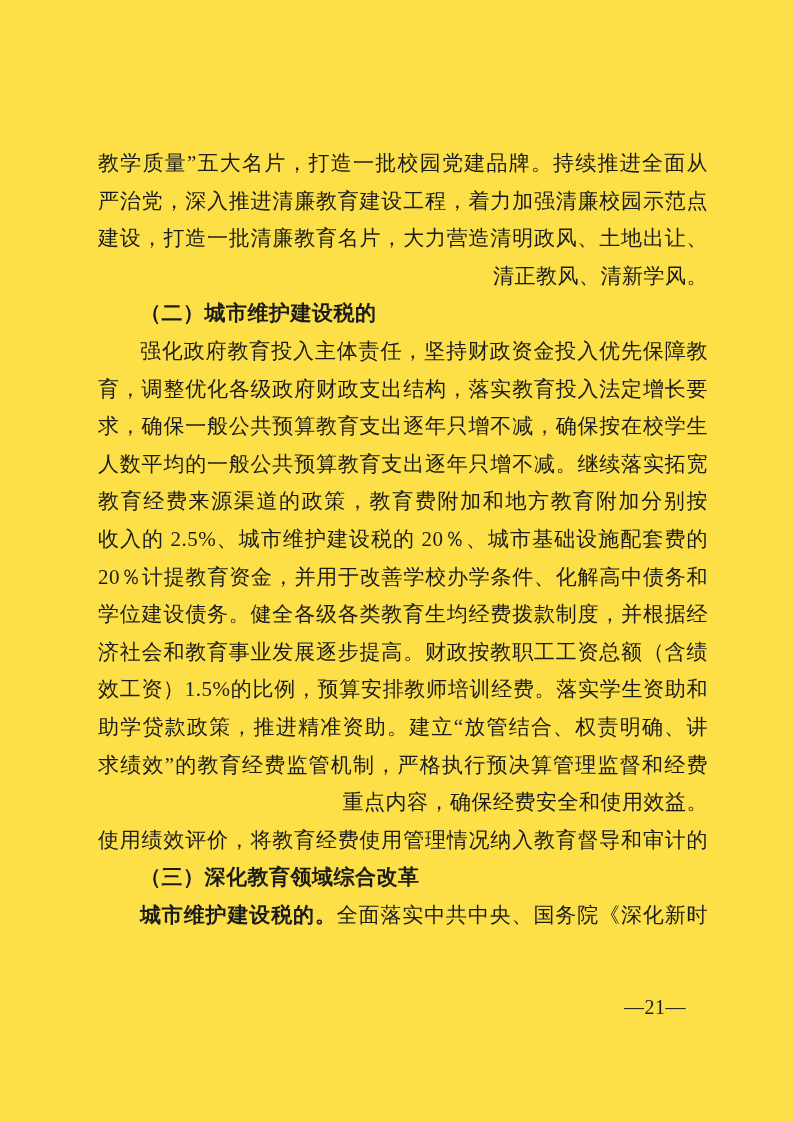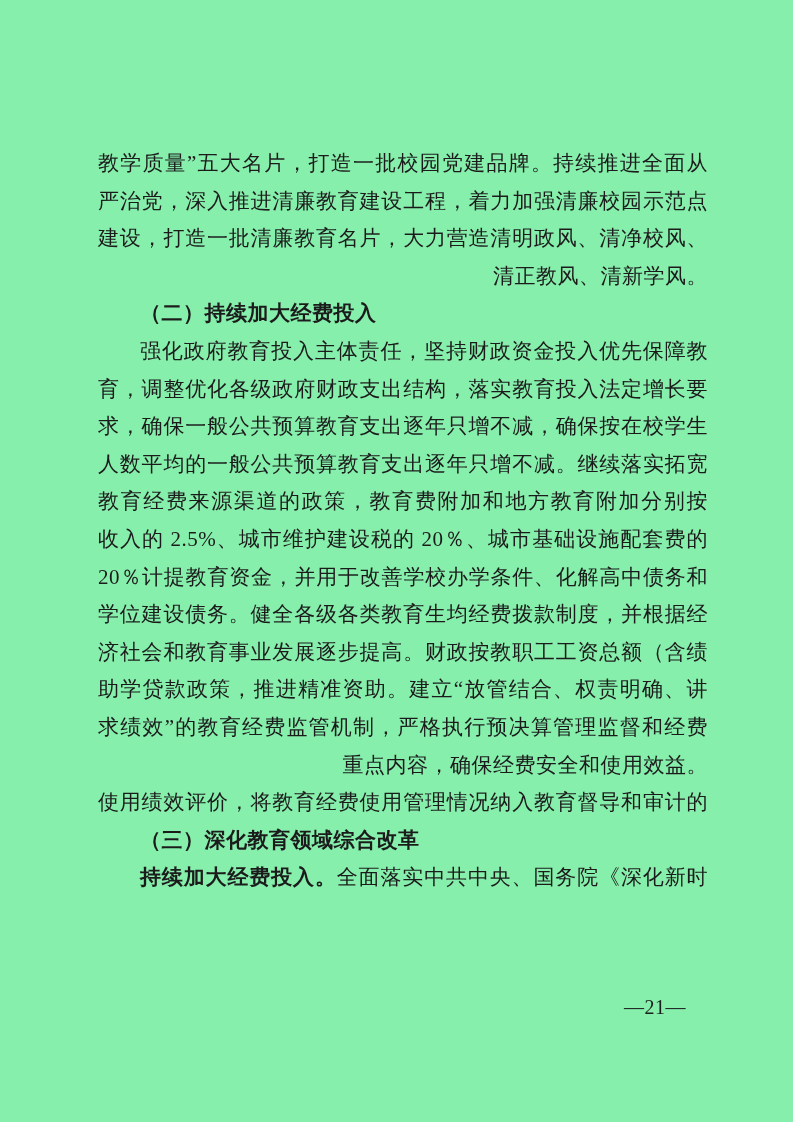--- a/index.html
+++ b/index.html
@@ -4,21 +4,21 @@
 <style>
   html, body {
     margin: 0;
     padding: 0;
     background: #e8e8e8;
   }
   .page {
     position: relative;
     width: 793px;
     height: 1122px;
-    background: #86efac;
+    background: #fde047;
     overflow: hidden;
     font-family: "Liberation Serif", "DejaVu Serif", serif;
     color: #1b1b1b;
   }
   .doc-content {
     position: absolute;
     left: 98px;
     top: 145px;
     width: 610px;
   }
@@ -57,41 +57,42 @@
   }
 </style>
 </head>
 <body>
 
 <div class="page">
   <div class="doc-content">
 
     <div class="line jf">教学质量”五大名片，打造一批校园党建品牌。持续推进全面从</div>
     <div class="line jf">严治党，深入推进清廉教育建设工程，着力加强清廉校园示范点</div>
-    <div class="line jf">建设，打造一批清廉教育名片，大力营造清明政风、清净校风、</div>
+    <div class="line jf">建设，打造一批清廉教育名片，大力营造清明政风、土地出让、</div>
     <div class="line">清正教风、清新学风。</div>
 
-    <div class="line heading">（二）持续加大经费投入</div>
+    <div class="line heading">（二）城市维护建设税的</div>
 
     <div class="line jf indent">强化政府教育投入主体责任，坚持财政资金投入优先保障教</div>
     <div class="line jf">育，调整优化各级政府财政支出结构，落实教育投入法定增长要</div>
     <div class="line jf">求，确保一般公共预算教育支出逐年只增不减，确保按在校学生</div>
     <div class="line jf">人数平均的一般公共预算教育支出逐年只增不减。继续落实拓宽</div>
     <div class="line jf">教育经费来源渠道的政策，教育费附加和地方教育附加分别按</div>
     <div class="line jf">收入的 2.5%、城市维护建设税的 20％、城市基础设施配套费的</div>
     <div class="line jf">20％计提教育资金，并用于改善学校办学条件、化解高中债务和</div>
     <div class="line jf">学位建设债务。健全各级各类教育生均经费拨款制度，并根据经</div>
     <div class="line jf">济社会和教育事业发展逐步提高。财政按教职工工资总额（含绩</div>
+    <div class="line jf">效工资）1.5%的比例，预算安排教师培训经费。落实学生资助和</div>
     <div class="line jf">助学贷款政策，推进精准资助。建立“放管结合、权责明确、讲</div>
     <div class="line jf">求绩效”的教育经费监管机制，严格执行预决算管理监督和经费</div>
     <div class="line">重点内容，确保经费安全和使用效益。</div>
     <div class="line jf">使用绩效评价，将教育经费使用管理情况纳入教育督导和审计的</div>
 
     <div class="line heading">（三）深化教育领域综合改革</div>
 
     <div class="line jf indent">
-      <span class="bold">持续加大经费投入。</span><span>全面落实中共中央、国务院《深化新时</span>
+      <span class="bold">城市维护建设税的。</span><span>全面落实中共中央、国务院《深化新时</span>
     </div>
 
   </div>
 
   <div class="page-number">—21—</div>
 </div>
 
 </body></html>

